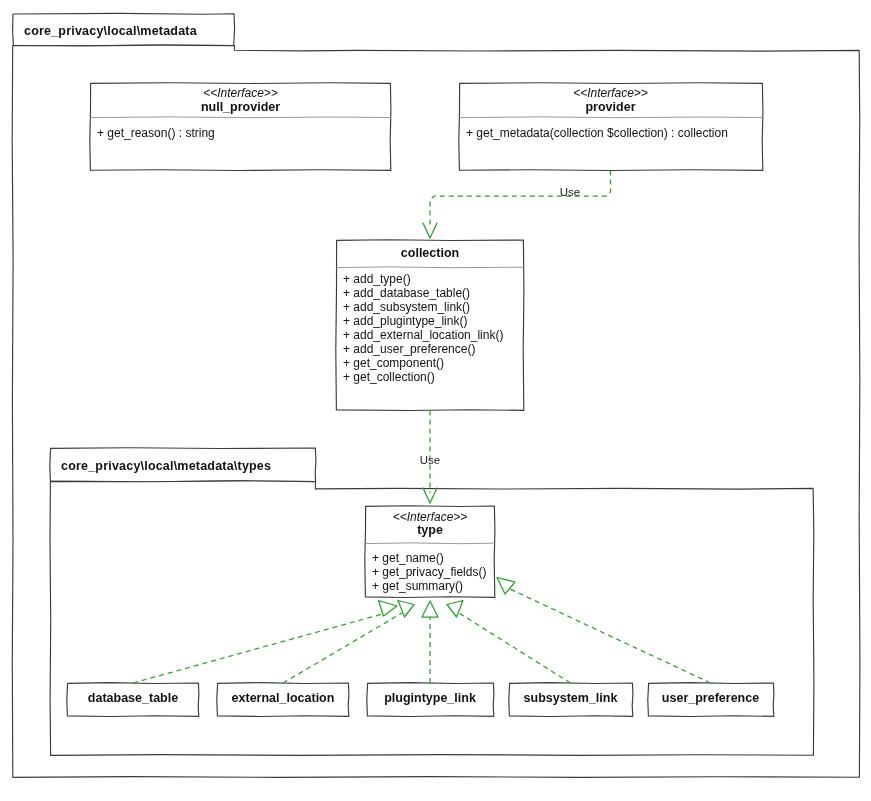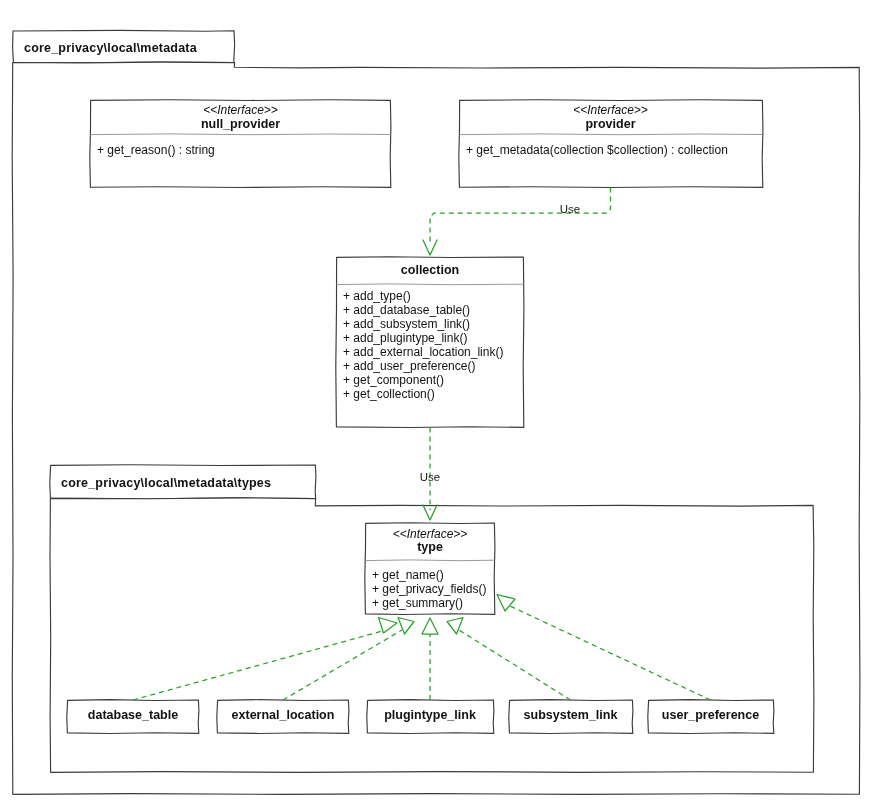--- a/index.html
+++ b/index.html
@@ -9,21 +9,21 @@
   }
   body {
     width: 871px;
     height: 801px;
     font-family: "Liberation Sans", sans-serif;
     position: relative;
     overflow: hidden;
   }
   #diagram-root {
     position: absolute;
-    left: 0; top: 17px;
+    left: 0; top: 0;
     width: 871px;
     height: 601px;
   }
   svg { display: block; }
 
   .sketch-stroke {
     fill: none;
     stroke: #3b3b3b;
     stroke-width: 1.15;
     stroke-linecap: round;

